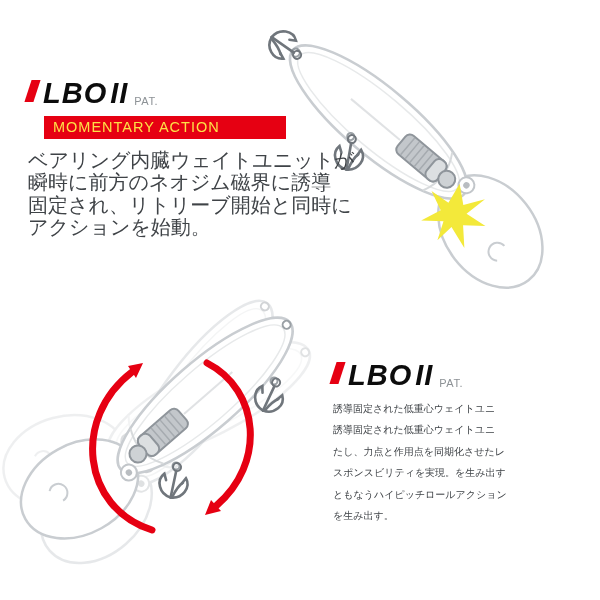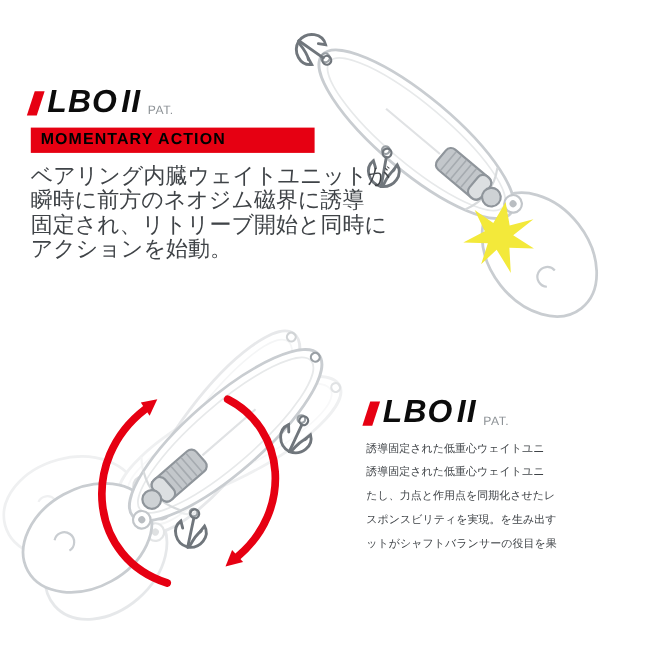--- a/index.html
+++ b/index.html
@@ -3,31 +3,31 @@
 <meta charset="utf-8">
 <style>
   html, body { margin: 0; padding: 0; }
   body { background: #ffffff; font-family: "Liberation Sans", sans-serif; }
   .canvas { position: relative; width: 600px; height: 600px; background: #ffffff; overflow: hidden; }
 
   .text-block { position: absolute; z-index: 2; }
   .block-momentary { left: 28px; top: 80px; width: 258px; }
   .block-shaft { left: 333px; top: 362px; width: 262px; }
 
-  .logo { display: flex; align-items: center; margin-bottom: 8px; }
+  .logo { display: flex; align-items: flex-start; margin-bottom: 8px; }
   .logo-accent { width: 9px; height: 22px; background: var(--color-accent-red, #e60012);
                  transform: skewX(-18deg); margin-right: 6px; }
   .logo-text, .logo-numeral { font-weight: bold; font-style: italic; font-size: 29px;
                  line-height: 0.95; letter-spacing: 1px; color: #0c0c0c; }
   .logo-numeral { margin-left: 3px; }
   .logo-pat { font-size: 11px; color: #8d9296; margin-left: 6px; letter-spacing: 0.5px;
               align-self: flex-end; padding-bottom: 1px; }
 
-  .banner { background: var(--color-accent-red, #e60012); color: #000000; font-weight: bold;
-            font-size: 14.5px; letter-spacing: 1px; padding: 3px 8px 4px 9px; margin-bottom: 10px; }
+  .banner { background: var(--color-accent-red, #e60012); color: #fde047; font-weight: normal;
+            font-size: 14.5px; letter-spacing: 1px; padding: 3px 8px 4px 9px; margin-bottom: 10px; margin-left: 16px; }
 
   .jp-lines { color: #3f4347; }
   .block-momentary .jp-lines { font-size: 20px; line-height: 22.5px; }
   .block-shaft .jp-lines { font-size: 10px; line-height: 21.5px; }
   .jp-line { display: block; white-space: nowrap; }
 
   .svg-top { position: absolute; left: 210px; top: 12px; z-index: 1; }
   .svg-bottom { position: absolute; left: 2px; top: 268px; z-index: 1; }
 </style>
 </head>
@@ -151,17 +151,18 @@
       <span class="logo-accent"></span>
       <span class="logo-text">LBO</span>
       <span class="logo-numeral">II</span>
       <span class="logo-pat">PAT.</span>
     </div>
     <div class="jp-lines">
       <span class="jp-line">誘導固定された低重心ウェイトユニ</span>
       <span class="jp-line">誘導固定された低重心ウェイトユニ</span>
       <span class="jp-line">たし、力点と作用点を同期化させたレ</span>
       <span class="jp-line">スポンスビリティを実現。を生み出す</span>
-      <span class="jp-line">ットがシャフトバランサーの役目を果</span>
+      <span class="jp-line">ともなうハイピッチロールアクション</span>
+      <span class="jp-line">を生み出す。</span>
     </div>
   </section>
 
 </div>
 
 </body></html>

